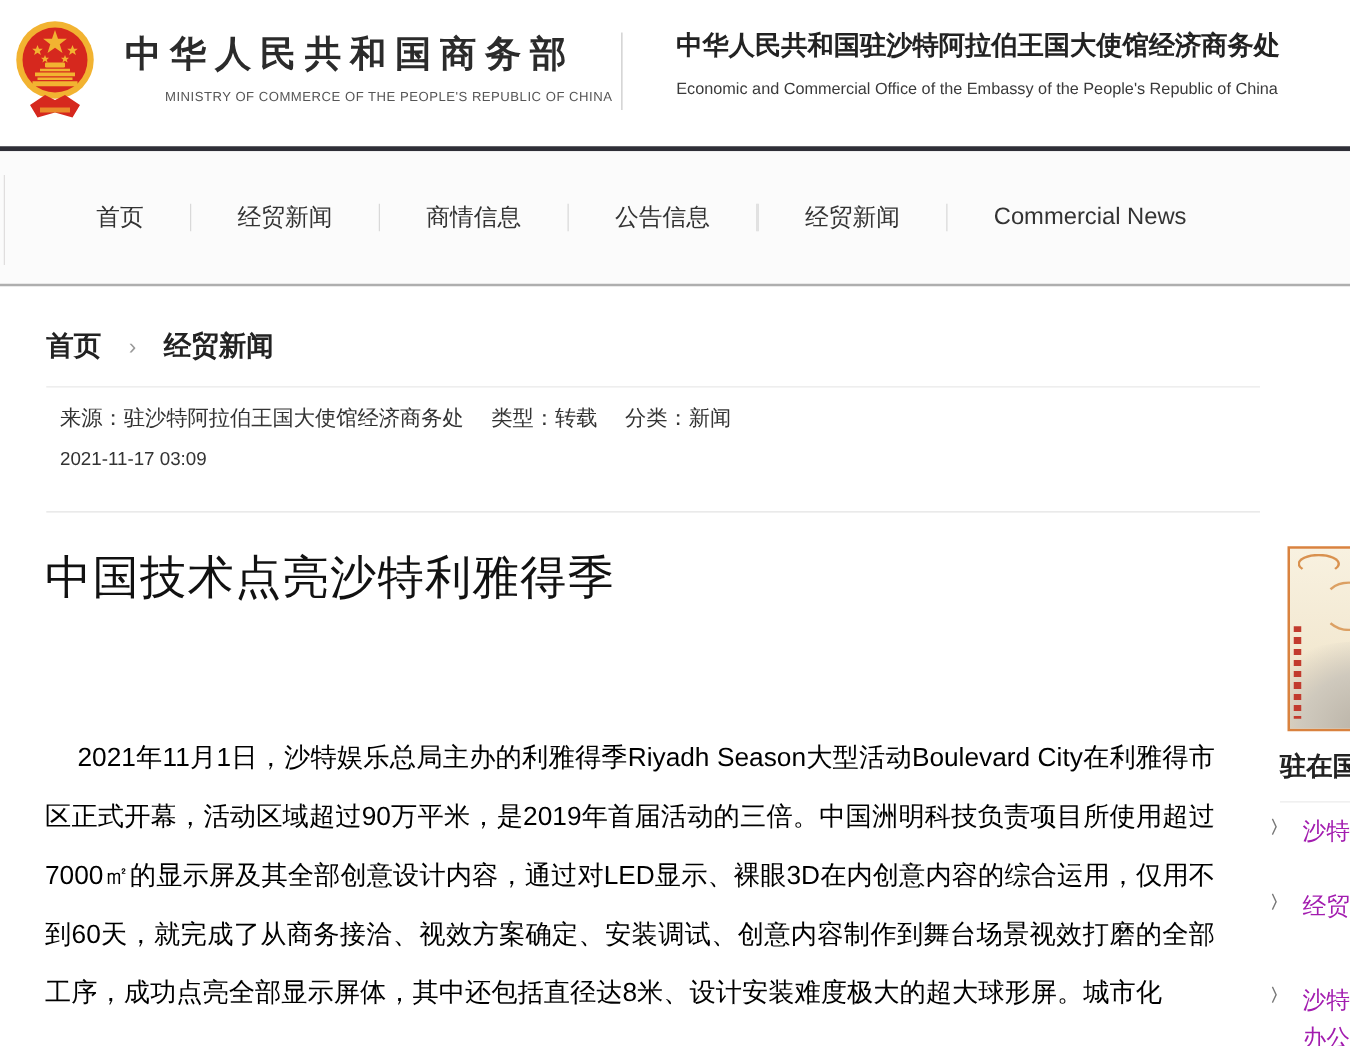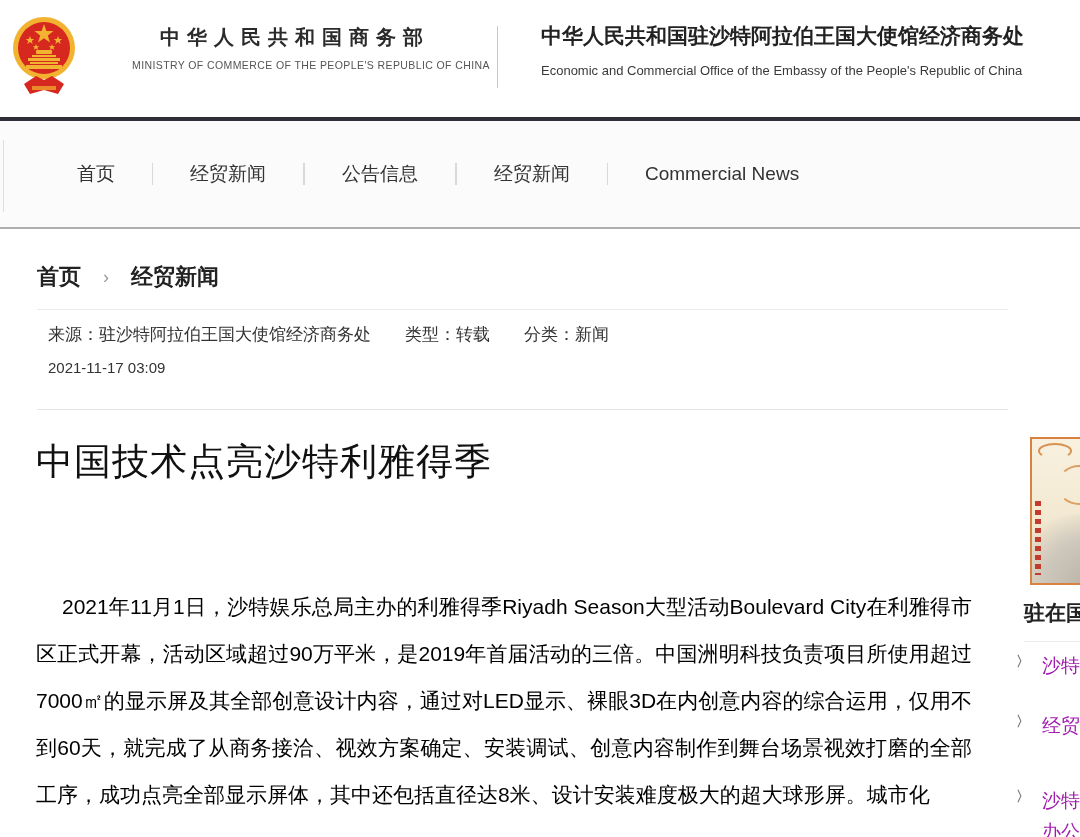--- a/index.html
+++ b/index.html
@@ -6,21 +6,21 @@
   html,body { background:#fff; }
   body {
     width:1080px; height:837px; overflow:hidden; position:relative;
     font-family:"Liberation Sans","DejaVu Sans",sans-serif; color:#333;
   }
 
   
   .site-header { position:absolute; top:0; left:0; width:1080px; height:117px; background:#fff; }
   .emblem { position:absolute; left:12px; top:14px; width:64px; height:82px; cursor:pointer; }
   .ministry-block { position:absolute; left:100px; top:24px; }
-  .ministry-cn { font-size:20px; font-weight:600; color:#2b2b2b; letter-spacing:7px; white-space:nowrap;text-align:center; }
+  .ministry-cn { font-size:29px; font-weight:600; color:#2b2b2b; letter-spacing:7px; white-space:nowrap; }
   .ministry-en { margin-top:8px; font-size:10.5px; color:#555; letter-spacing:0.4px; white-space:nowrap;padding-left:32px; }
   .header-divider { position:absolute; left:497px; top:26px; width:1px; height:62px; background:#c9c9c9; }
   .office-block { position:absolute; left:541px; top:22px; width:560px; }
   .office-cn { font-size:21px; font-weight:700; color:#222; white-space:nowrap; }
   .office-en { margin-top:13px; font-size:13px; color:#3a3a3a; white-space:nowrap; }
 
   
   .nav-topline { position:absolute; top:117px; left:0; width:1080px; height:4px; background:#2f2f37; }
   .main-nav {
     position:absolute; top:121px; left:0; width:1080px; height:108px;
@@ -34,21 +34,21 @@
   .nav-edge-line { position:absolute; left:3px; top:140px; width:1px; height:72px; background:#e0dede; }
 
   
   .content { position:absolute; top:231px; left:0; width:1080px; height:606px; background:#fff; }
 
   .breadcrumb { position:absolute; left:37px; top:31px; display:flex; align-items:center; }
   .crumb { font-size:22px; font-weight:700; color:#222; cursor:pointer; }
   .crumb-sep { font-size:18px; color:#999; margin:0 22px; font-weight:400; }
   .rule-1 { position:absolute; left:37px; top:78px; width:971px; height:1px; background:#e9e9e9; }
 
-  .meta-row { position:absolute; left:48px; top:92px; display:flex; gap:34px; font-size:17px; color:#333; }
+  .meta-row { position:absolute; left:48px; top:92px; display:flex; gap:22px; font-size:17px; color:#333; }
   .meta-row .pair { white-space:nowrap; }
   .meta-date { position:absolute; left:48px; top:128px; font-size:15px; color:#333; }
   .rule-2 { position:absolute; left:37px; top:178px; width:971px; height:1px; background:#e4e4e4; }
 
   .article-title { position:absolute; left:36px; top:206px; font-size:37px; font-weight:400; color:#111; letter-spacing:1px; }
 
   .article-body {
     position:absolute; left:36px; top:352px; width:936px;
     font-size:21px; line-height:47px; color:#000000;
     text-align:justify; text-indent:26px;
@@ -113,20 +113,21 @@
     <div class="office-en">Economic and Commercial Office of the Embassy of the People's Republic of China</div>
   </div>
 </div>
 
 <div class="nav-topline"></div>
 <div class="main-nav">
   <div class="nav-item">首页</div>
   <div class="nav-sep"></div>
   <div class="nav-item">经贸新闻</div>
   <div class="nav-sep"></div>
+  <div class="nav-item">商情信息</div>
   <div class="nav-sep"></div>
   <div class="nav-item">公告信息</div>
   <div class="nav-sep"></div>
   <div class="nav-sep"></div>
   <div class="nav-item">经贸新闻</div>
   <div class="nav-sep"></div>
   <div class="nav-item">Commercial News</div>
 </div>
 <div class="nav-edge-line"></div>
 

